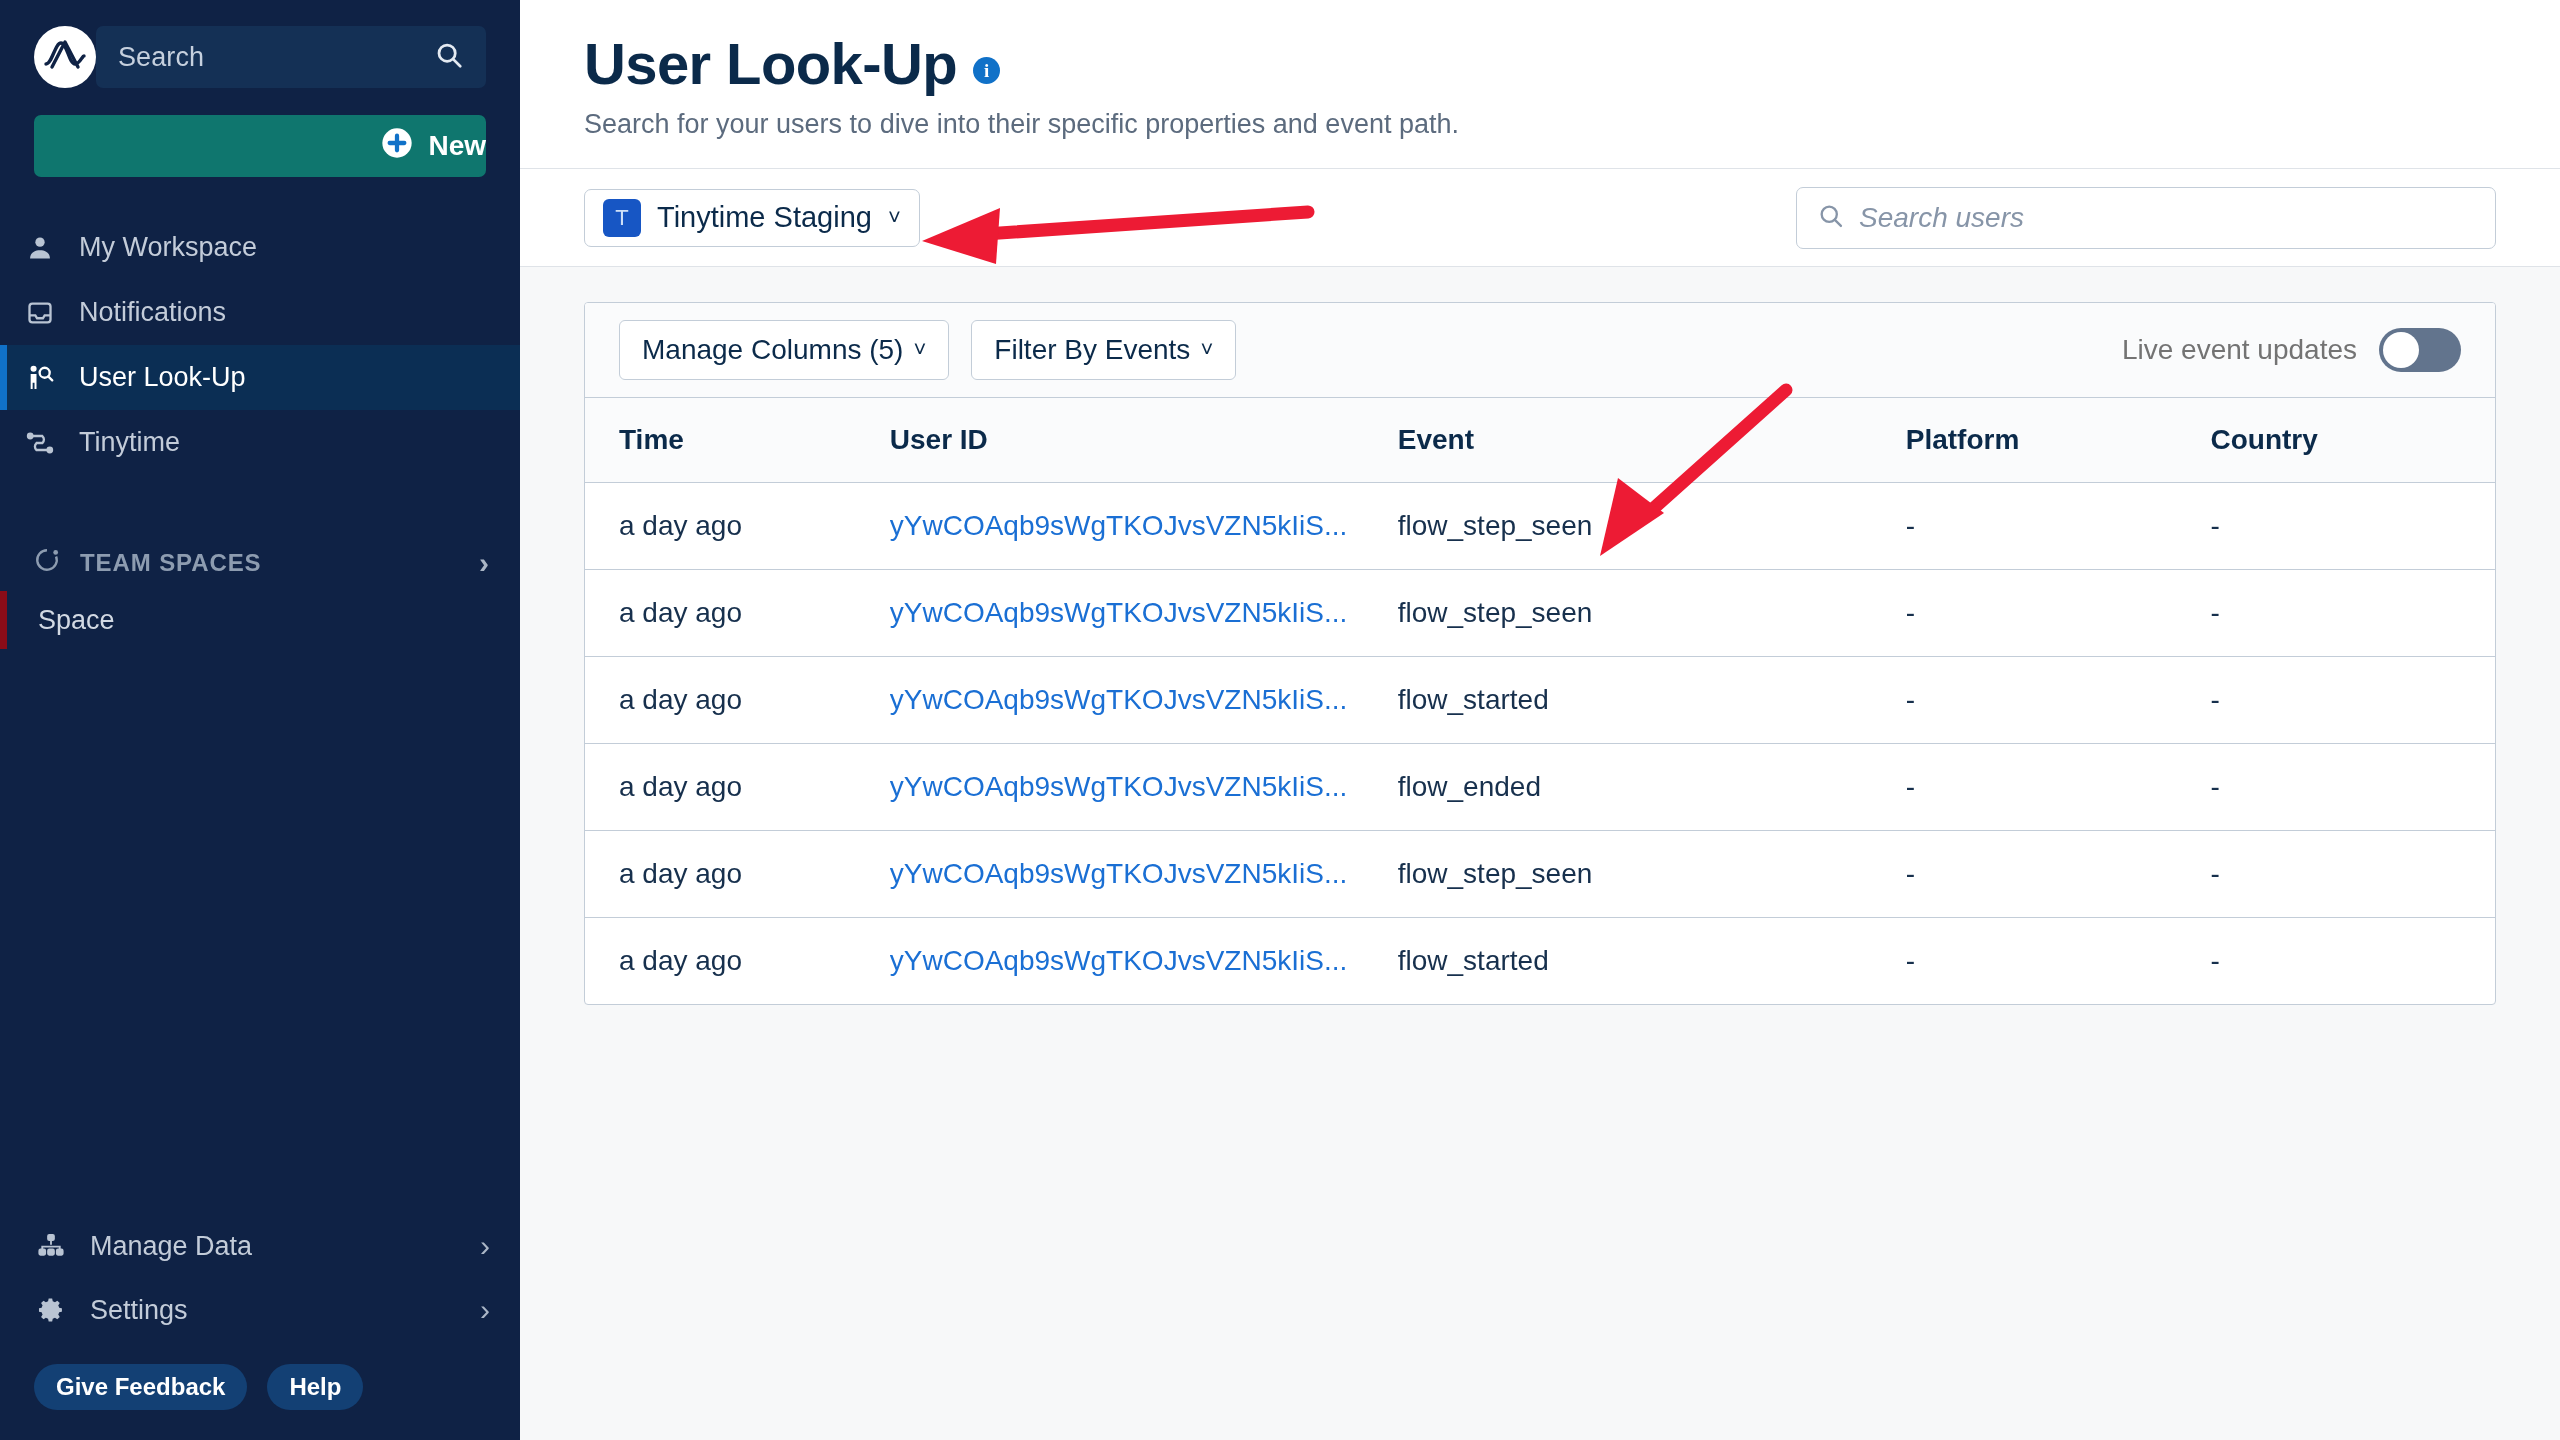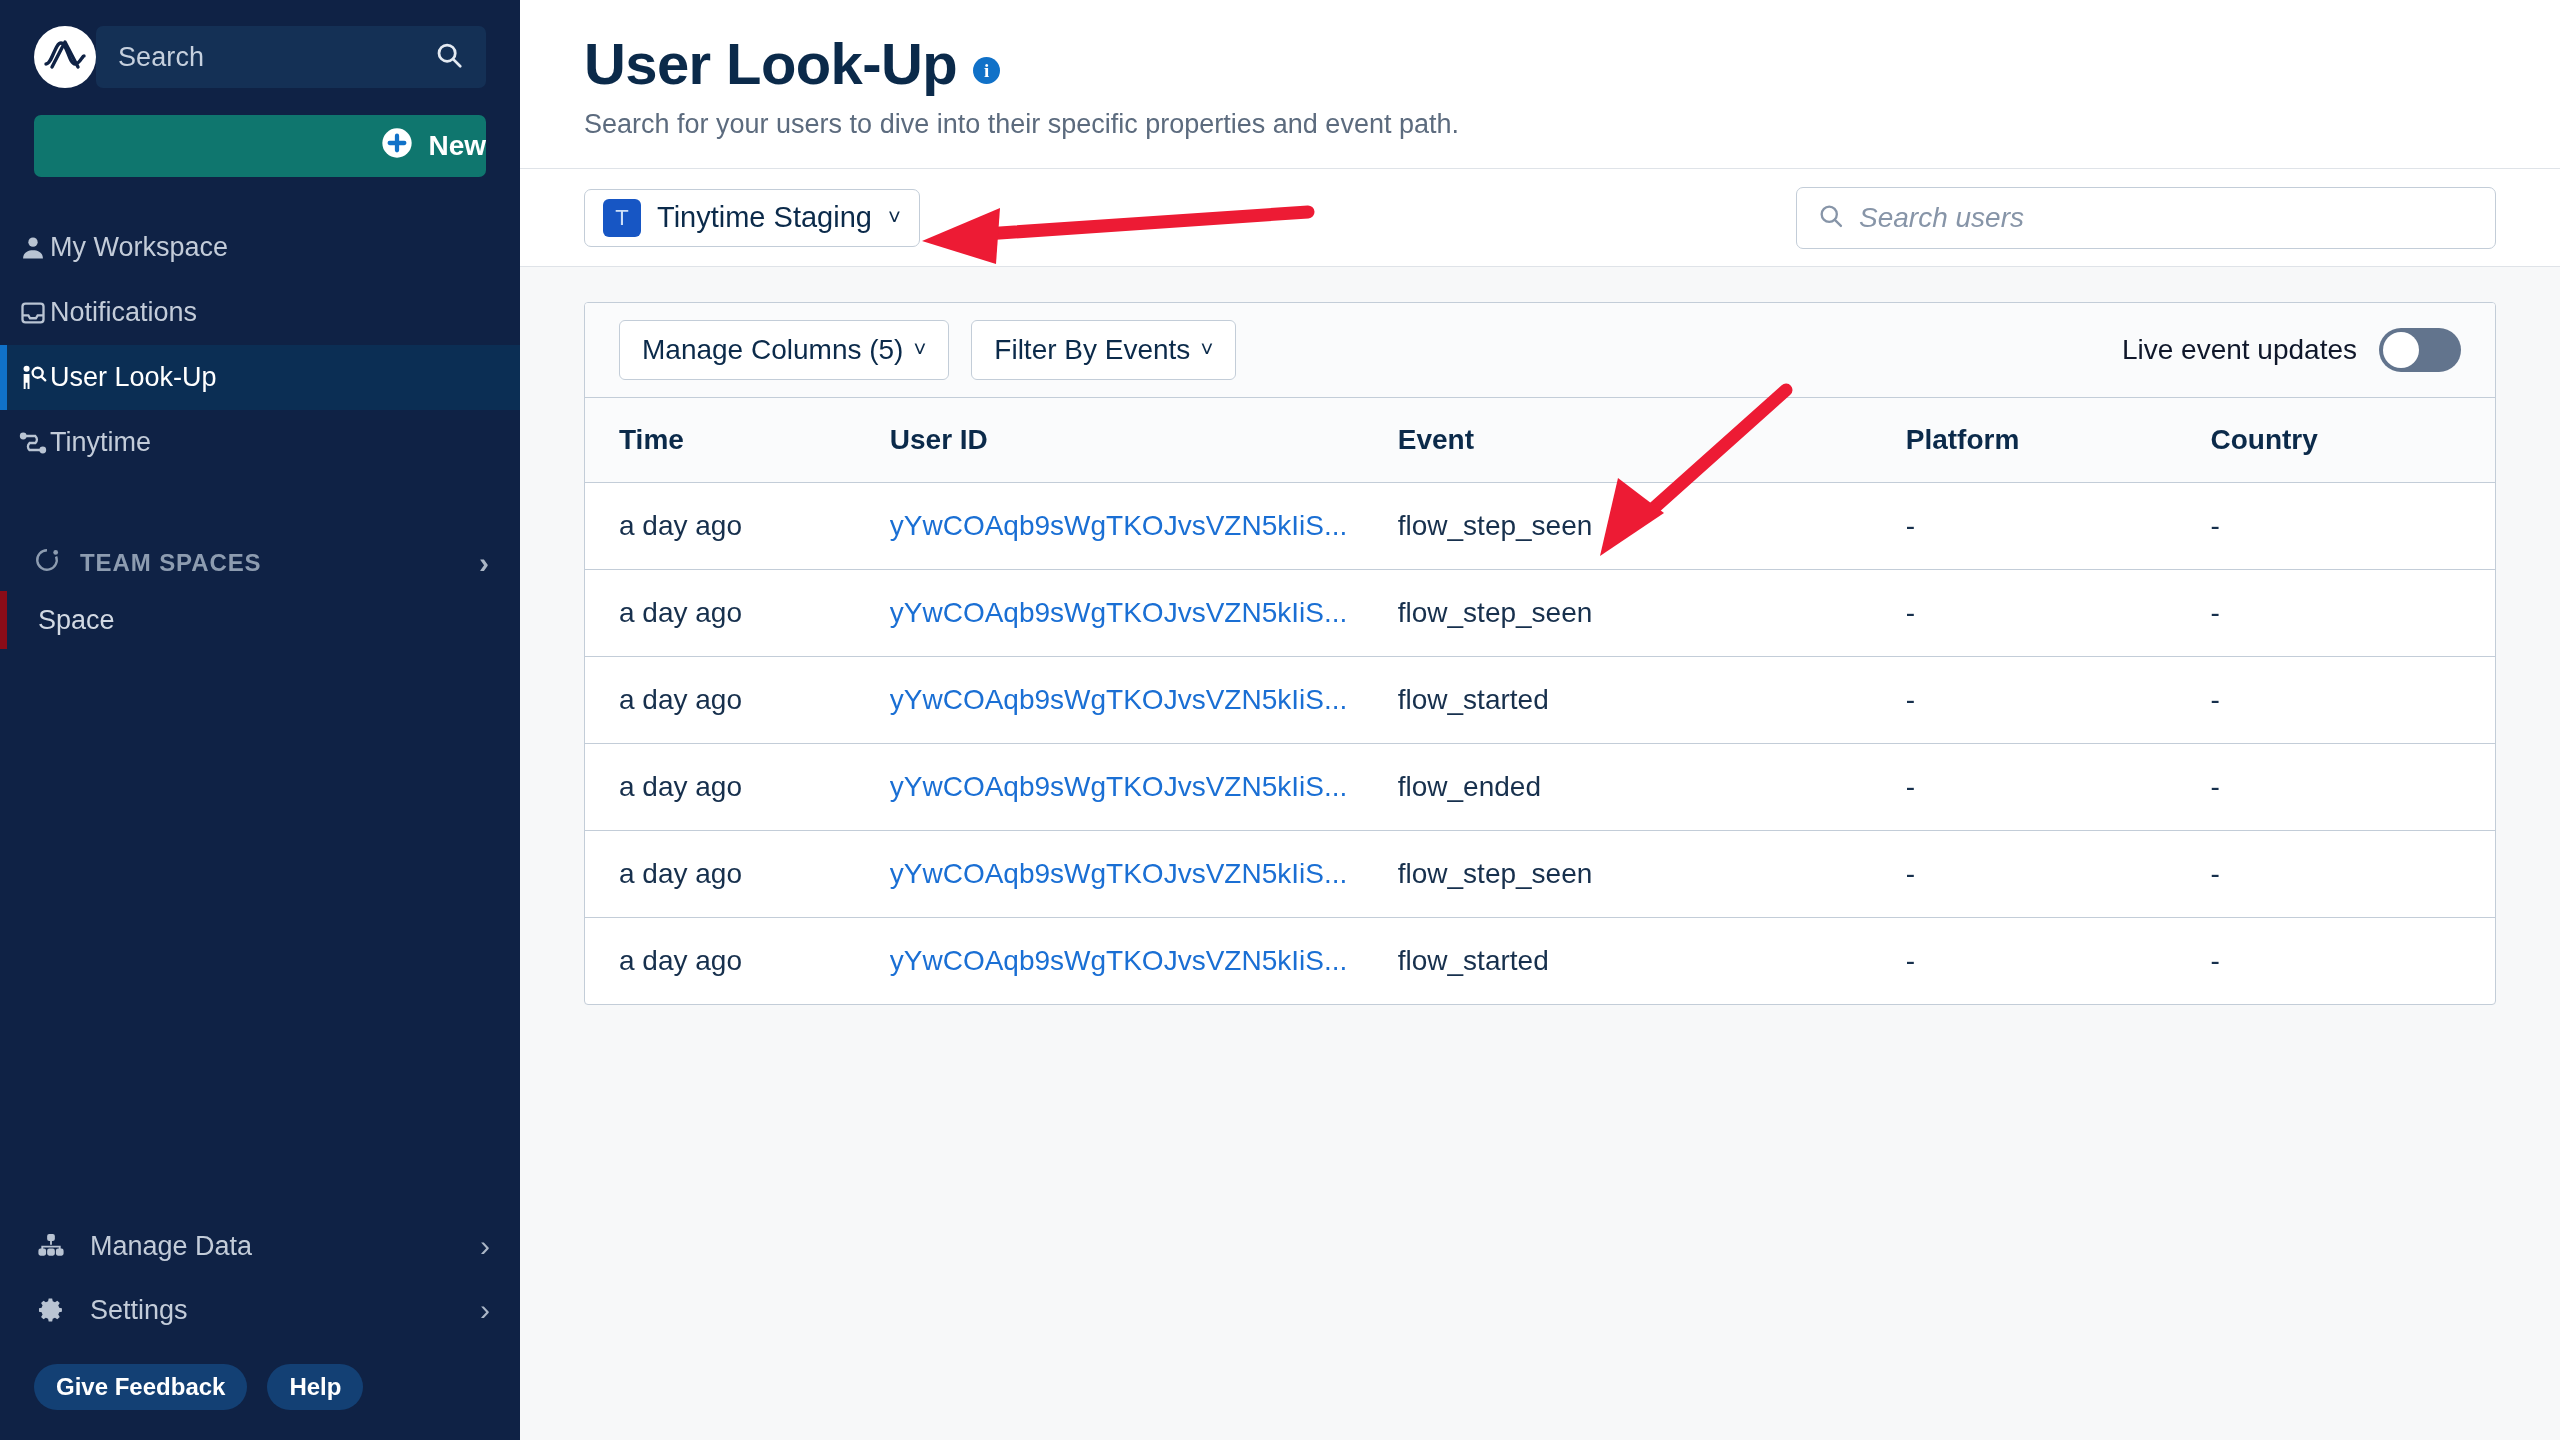--- a/index.html
+++ b/index.html
@@ -39,21 +39,21 @@
   .new-btn {
     margin: 27px 34px 0 34px;
     height: 62px; background: #0f766e; border-radius: 7px;
     display: flex; align-items: center; justify-content: flex-end;
     gap: 15px; color: #fff; font-size: 28px; font-weight: 700;
     cursor: pointer;
   }
   .nav { margin-top: 38px; }
   .nav-item {
     height: 65px; display: flex; align-items: center;
-    padding-left: 16px; position: relative;
+    gap: 22px; padding-left: 23px; position: relative;
     color: #c3ccd9; font-size: 27px; cursor: pointer;
   }
   .nav-item.active { background: #0b2e54; color: #ffffff; }
   .nav-item.active::before {
     content: ""; position: absolute; left: 0; top: 0; bottom: 0;
     width: 7px; background: #1071c8;
   }
   .nav-ico { width: 34px; display: flex; align-items: center; justify-content: center; }
 
   .section-head {
@@ -133,21 +133,21 @@
   .tbl-toolbar {
     height: 95px; background: #fafbfc; border-bottom: 1px solid #c3cdd8;
     display: flex; align-items: center; padding: 0 34px; gap: 22px;
   }
   .drop-btn {
     display: inline-flex; align-items: center; gap: 10px;
     border: 1px solid #c3cdd8; border-radius: 6px; background: #fff;
     height: 60px; padding: 0 22px; font-size: 28px; color: #0b2a4a; cursor: pointer;
   }
   .live-wrap { margin-left: auto; display: flex; align-items: center; gap: 22px; }
-  .live-label { font-size: 28px; color: #0f172a; }
+  .live-label { font-size: 28px; color: #737373; }
   .toggle {
     width: 82px; height: 44px; border-radius: 999px; background: #62748d;
     position: relative; cursor: pointer;
   }
   .toggle .knob {
     position: absolute; top: 4px; left: 4px; width: 36px; height: 36px;
     border-radius: 50%; background: #fff;
   }
   table { width: 100%; border-collapse: collapse; table-layout: fixed; }
   thead th {

